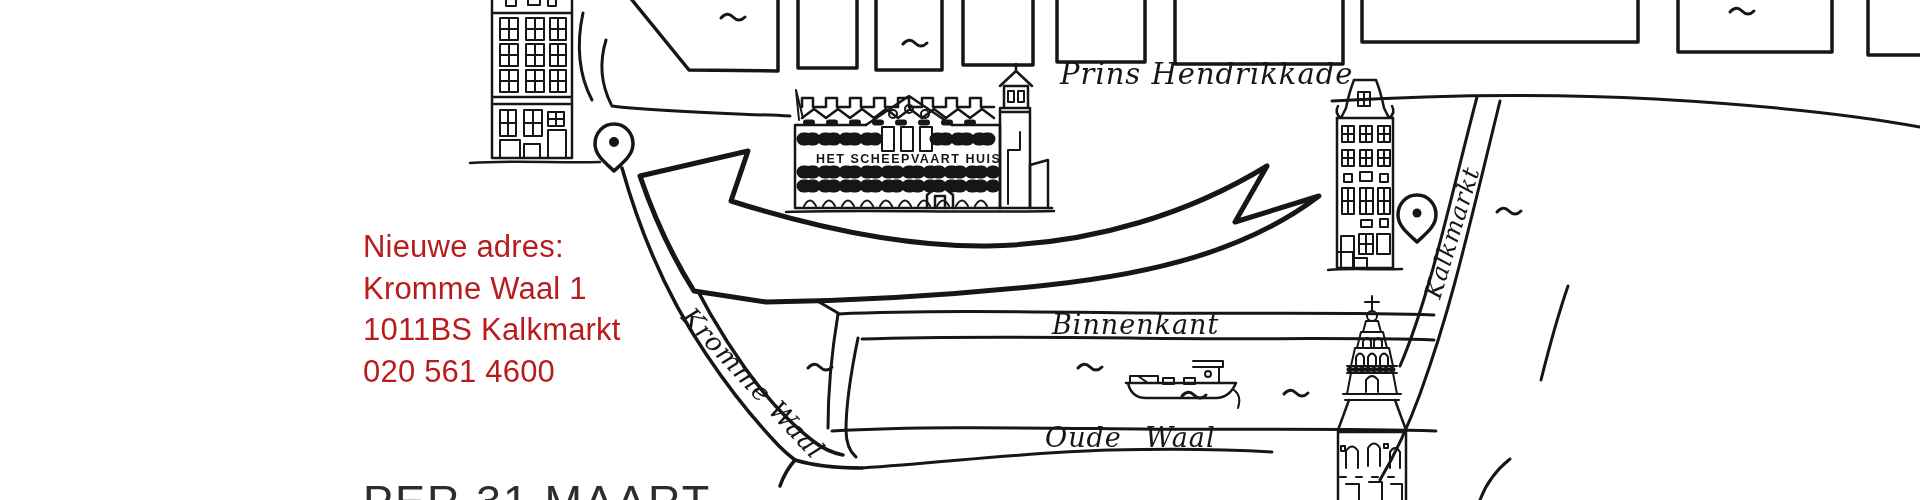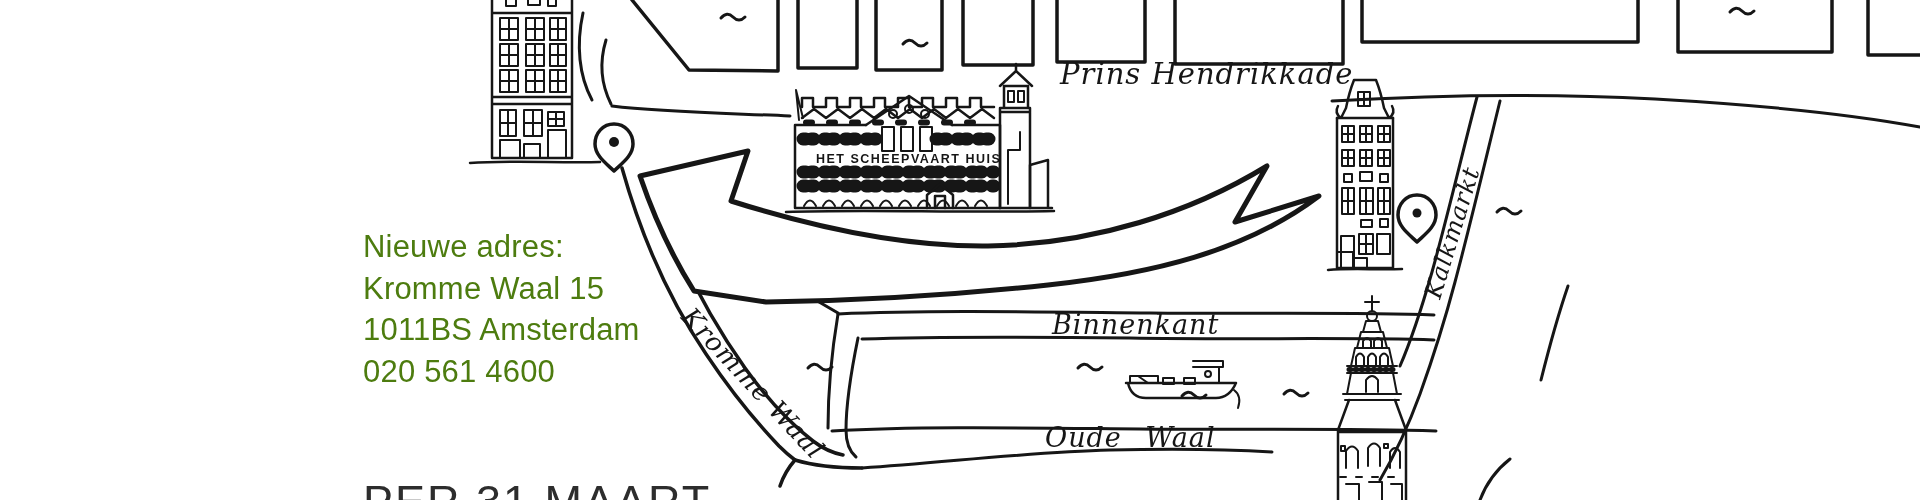--- a/index.html
+++ b/index.html
@@ -4,21 +4,21 @@
 <style>
   html,body{margin:0;padding:0;background:#fff;}
   body{width:1920px;height:500px;overflow:hidden;}
   .stage{position:relative;width:1920px;height:500px;font-family:"Liberation Sans",sans-serif;background:#fff;}
   .map-svg{position:absolute;left:0;top:0;width:1920px;height:500px;}
   .ink{stroke:#161616;fill:none;stroke-linecap:round;stroke-linejoin:round;}
   .w2{stroke-width:2;} .w25{stroke-width:2.5;} .w3{stroke-width:3;} .w35{stroke-width:3.5;} .w5{stroke-width:5;}
   .fillwhite{fill:#ffffff;}
   .hand{font-family:"DejaVu Serif",serif;font-style:italic;fill:#161616;stroke:none;}
   .print{font-family:"Liberation Sans",sans-serif;fill:#161616;stroke:none;font-weight:600;letter-spacing:1.5px;}
-  .addr{position:absolute;left:363px;top:226px;color:#4d7c0f;font-size:31px;line-height:41.5px;letter-spacing:.2px;}
+  .addr{position:absolute;left:363px;top:226px;color:#b91c1c;font-size:31px;line-height:41.5px;letter-spacing:.2px;}
   .addr div{white-space:nowrap;}
   .footer-heading{position:absolute;left:363px;top:476px;color:#2d2d2d;font-size:45px;letter-spacing:2px;white-space:nowrap;}
   .ow{word-spacing:14px;}
 </style>
 </head>
 <body>
 
 <div class="stage">
 
   <svg class="map-svg" viewBox="0 0 1920 500">
@@ -179,20 +179,20 @@
       <text class="hand" x="1060" y="84" font-size="29" letter-spacing="1">Prins Hendrikkade</text>
       <text class="hand" x="1052" y="334" font-size="27" letter-spacing="1">Binnenkant</text>
       <text class="hand ow" x="1045" y="447" font-size="27" letter-spacing="1">Oude Waal</text>
       <text class="hand" x="0" y="0" transform="translate(680,318) rotate(47)" font-size="26" letter-spacing="1">Kromme Waal</text>
       <text class="hand" x="0" y="0" transform="translate(1440,300) rotate(-73)" font-size="24" letter-spacing="1">Kalkmarkt</text>
     </g>
   </svg>
 
   <div class="addr">
     <div>Nieuwe adres:</div>
-    <div>Kromme Waal 15</div>
-    <div>1011BS Amsterdam</div>
+    <div>Kromme Waal 1</div>
+    <div>1011BS Kalkmarkt</div>
     <div>020 561 4600</div>
   </div>
 
   <div class="footer-heading">PER 31 MAART</div>
 
 </div>
 
 </body></html>

